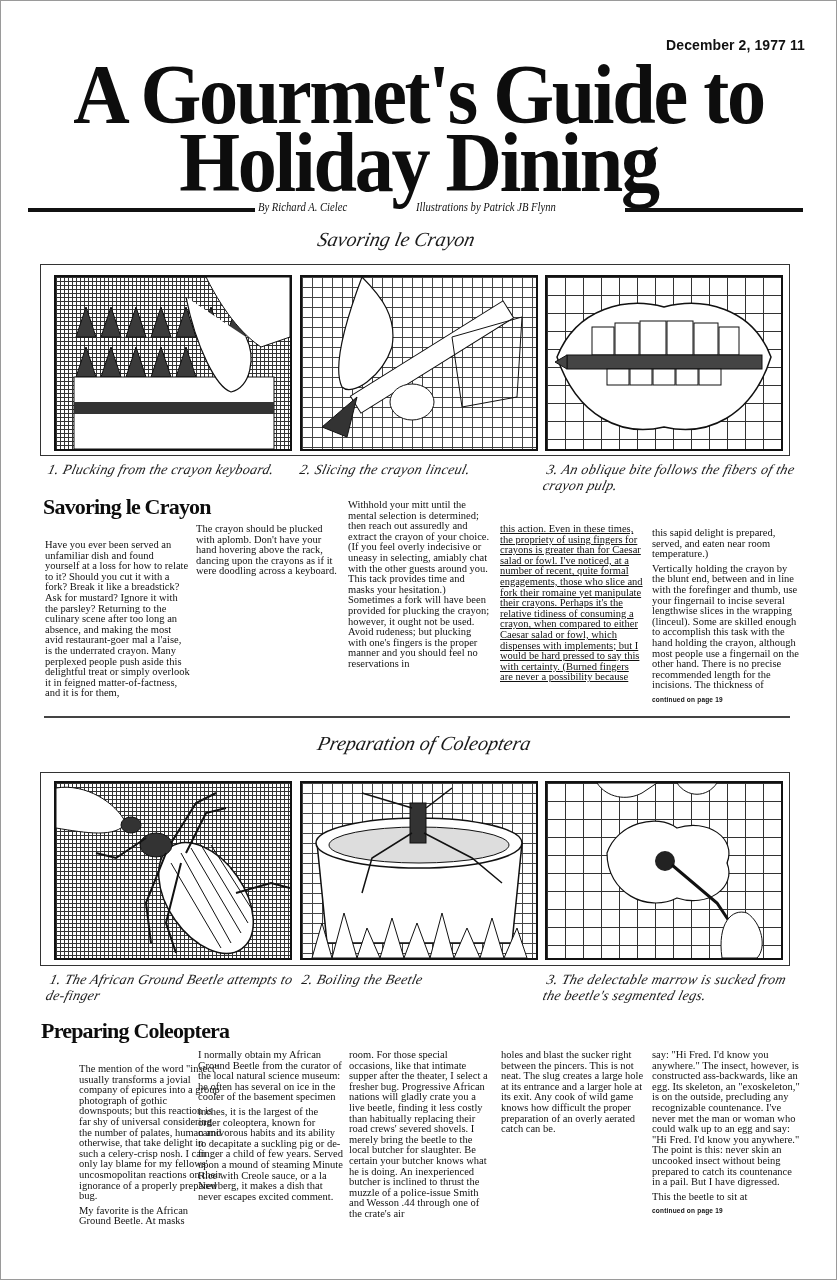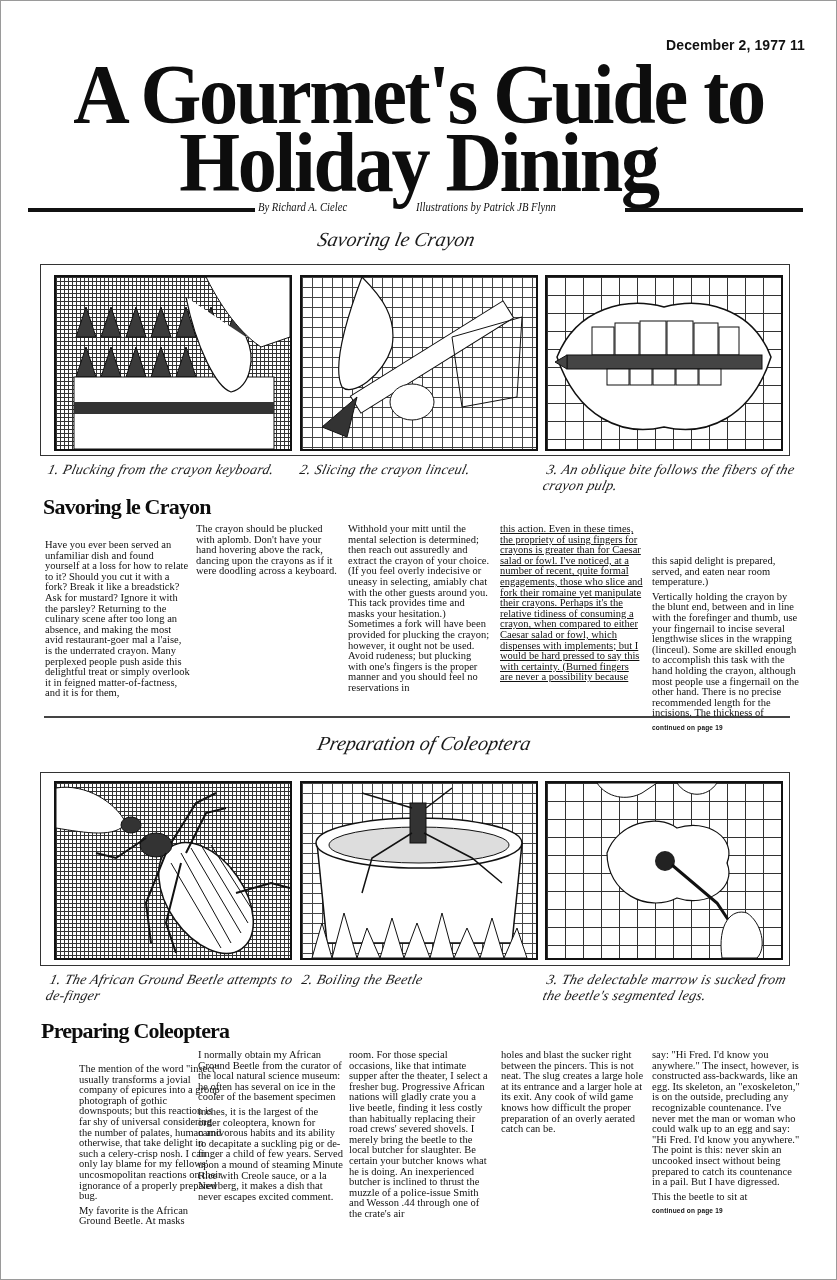--- a/index.html
+++ b/index.html
@@ -123,27 +123,27 @@
 <div class="script caption" style="left:545px; top:462px; width:250px; white-space:normal;">3. An oblique bite follows the fibers of the crayon pulp.</div>
 
 <div class="headline" style="left:43px; top:494px;">Savoring le Crayon</div>
 
 <div class="col" style="left:45px; top:540px; width:145px;">
   <p>Have you ever been served an unfamiliar dish and found yourself at a loss for how to relate to it? Should you cut it with a fork? Break it like a breadstick? Ask for mustard? Ignore it with the parsley? Returning to the culinary scene after too long an absence, and making the most avid restaurant-goer mal a l'aise, is the underrated crayon. Many perplexed people push aside this delightful treat or simply overlook it in feigned matter-of-factness, and it is for them,</p>
 </div>
 <div class="col" style="left:196px; top:524px; width:145px;">
   <p>The crayon should be plucked with aplomb. Don't have your hand hovering above the rack, dancing upon the crayons as if it were doodling across a keyboard.</p>
 </div>
-<div class="col" style="left:348px; top:524px; width:143px;">
+<div class="col" style="left:348px; top:500px; width:143px;">
   <p>Withhold your mitt until the mental selection is determined; then reach out assuredly and extract the crayon of your choice. (If you feel overly indecisive or uneasy in selecting, amiably chat with the other guests around you. This tack provides time and masks your hesitation.) Sometimes a fork will have been provided for plucking the crayon; however, it ought not be used. Avoid rudeness; but plucking with one's fingers is the proper manner and you should feel no reservations in</p>
 </div>
 <div class="col" style="left:500px; top:524px; width:143px;text-decoration:underline;">
   <p>this action. Even in these times, the propriety of using fingers for crayons is greater than for Caesar salad or fowl. I've noticed, at a number of recent, quite formal engagements, those who slice and fork their romaine yet manipulate their crayons. Perhaps it's the relative tidiness of consuming a crayon, when compared to either Caesar salad or fowl, which dispenses with implements; but I would be hard pressed to say this with certainty. (Burned fingers are never a possibility because</p>
 </div>
-<div class="col" style="left:652px; top:556px; width:150px;">
+<div class="col" style="left:652px; top:528px; width:150px;">
   <p>this sapid delight is prepared, served, and eaten near room temperature.)</p>
   <p>Vertically holding the crayon by the blunt end, between and in line with the forefinger and thumb, use your fingernail to incise several lengthwise slices in the wrapping (linceul). Some are skilled enough to accomplish this task with the hand holding the crayon, although most people use a fingernail on the other hand. There is no precise recommended length for the incisions. The thickness of</p>
   <span class="cont">continued on page 19</span>
 </div>
 
 <div class="hr-thin" style="left:44px; top:716px; width:746px;"></div>
 
 <div class="script script-title" style="left:318px; top:732px;">Preparation of Coleoptera</div>
 
 <div class="strip" style="left:40px; top:772px; width:748px; height:192px;">

